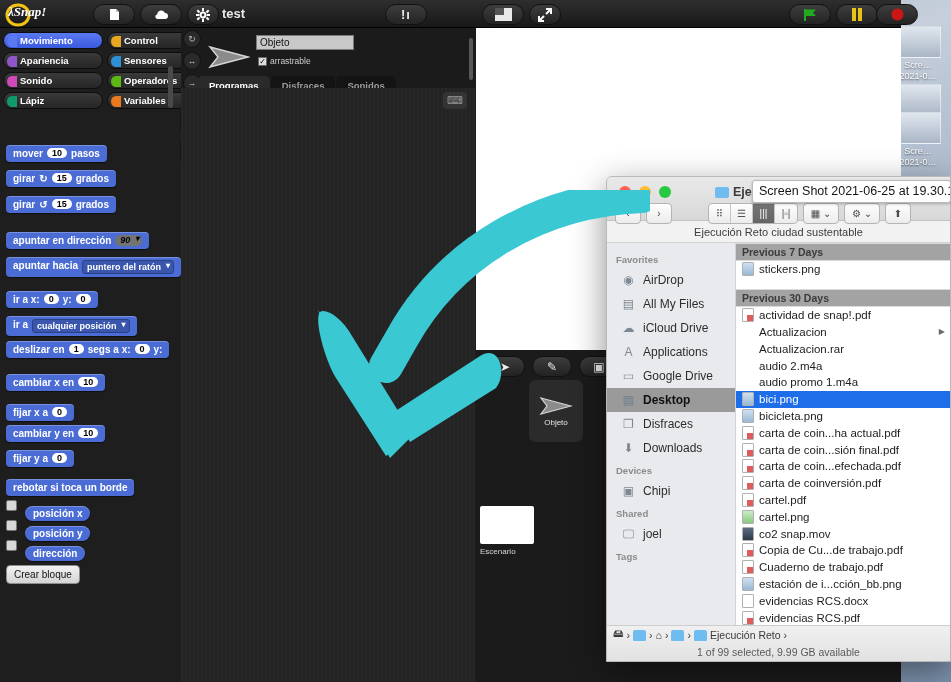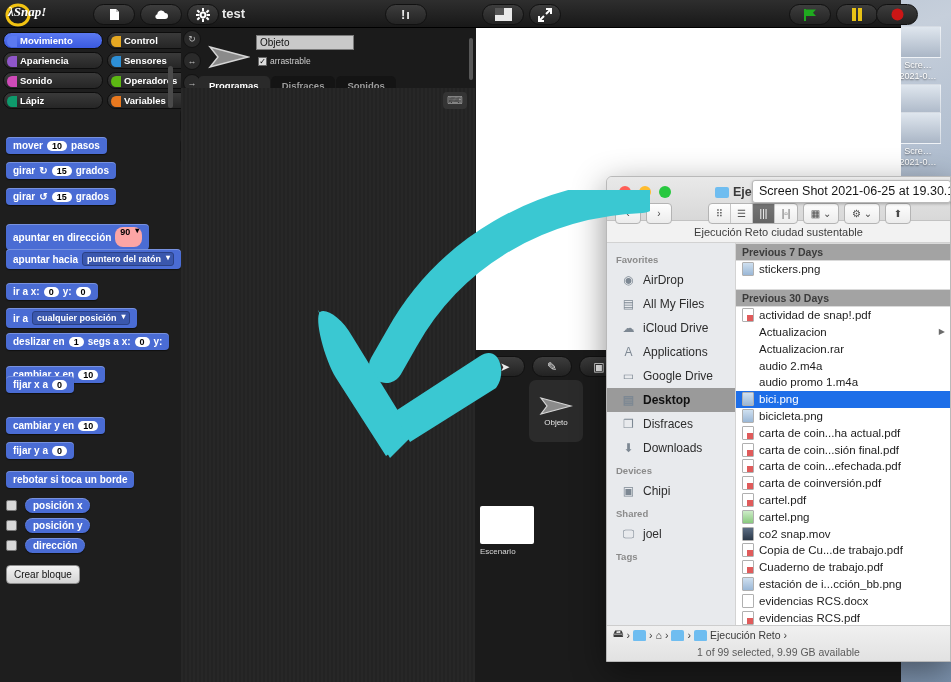--- a/index.html
+++ b/index.html
@@ -38,25 +38,25 @@
     padding-left:16px; position:relative; border:1px solid #0d0d0d; }
   .cat.sel { background:linear-gradient(180deg,#5b79f0,#3a5ae0); }
   .cat .dot { position:absolute; left:3px; top:3px; width:10px; height:11px; border-radius:50% 0 0 50%/50% 0 0 50%; }
   .pal-tools { position:absolute; right:4px; top:80px; width:26px; }
   .pal-tools div { width:26px;height:26px;border-radius:5px;background:#2b2b2b;color:#9a9a9a;
     display:flex;align-items:center;justify-content:center;font-size:17px;margin-bottom:4px;border:1px solid #151515;}
 
   
   #blocks { position:absolute; left:0; top:100px; right:0; bottom:0; }
   .blk { position:absolute; background:#4a6cd4; color:#fff; font-size:10px; font-weight:bold;
-    border-radius:4px; padding:3px 7px; white-space:nowrap; display:flex; align-items:center; gap:4px;
-    box-shadow:inset 0 1px 0 rgba(255,255,255,.25), 0 1px 1px rgba(0,0,0,.5); }
+    border-radius:4px; padding:3px 7px; white-space:nowrap; display:flex; align-items:flex-start; gap:4px;
+    box-shadow:inset 0 1px 0 rgba(255,255,255,.25), 0 1px 1px rgba(0,0,0,.5);margin-top:8px; }
   .blk.rep { border-radius:9px; padding:2px 8px; }
   .num { background:#fff; color:#000; border-radius:8px; padding:0 5px; font-size:9px; font-weight:bold; min-width:13px; text-align:center; }
-  .drop { background:#fca5a5; color:#000; border-radius:8px; padding:0 12px 10px 5px; font-size:9px; position:relative; }
+  .drop { background:#737373; color:#000; border-radius:8px; padding:0 12px 1px 5px; font-size:9px; position:relative;font-style:italic; }
   .drop:after { content:"▾"; position:absolute; right:3px; top:-1px; font-size:8px; }
   .inset { background:#3a57ad; border-radius:3px; padding:1px 12px 1px 4px; font-size:9px; color:#fff;
     position:relative; border:1px solid #2b4186; }
   .inset:after { content:"▾"; position:absolute; right:3px; top:0px; font-size:8px; }
   .chk { position:absolute; width:11px; height:11px; background:#d8d8d8; border:1px solid #777; border-radius:2px; }
   .arrowg { display:inline-block; font-size:10px; }
   #crear { position:absolute; left:6px; top:437px; background:linear-gradient(180deg,#f2f2f2,#d4d4d4);
     border:1px solid #8d8d8d; border-radius:4px; font-size:10px; padding:3px 7px; color:#111; }
 
   
@@ -335,21 +335,21 @@
         <span>deslizar en</span>
         <span class="num">1</span>
         <span>segs a x:</span>
         <span class="num">0</span>
         <span>y:</span>
       </div>
       <div class="blk" style="left:6px; top:238px;">
         <span>cambiar x en</span>
         <span class="num">10</span>
       </div>
-      <div class="blk" style="left:6px; top:248px;">
+      <div class="blk" style="left:6px; top:268px;">
         <span>fijar x a</span>
         <span class="num">0</span>
       </div>
       <div class="blk" style="left:6px; top:289px;">
         <span>cambiar y en</span>
         <span class="num">10</span>
       </div>
       <div class="blk" style="left:6px; top:314px;">
         <span>fijar y a</span>
         <span class="num">0</span>

